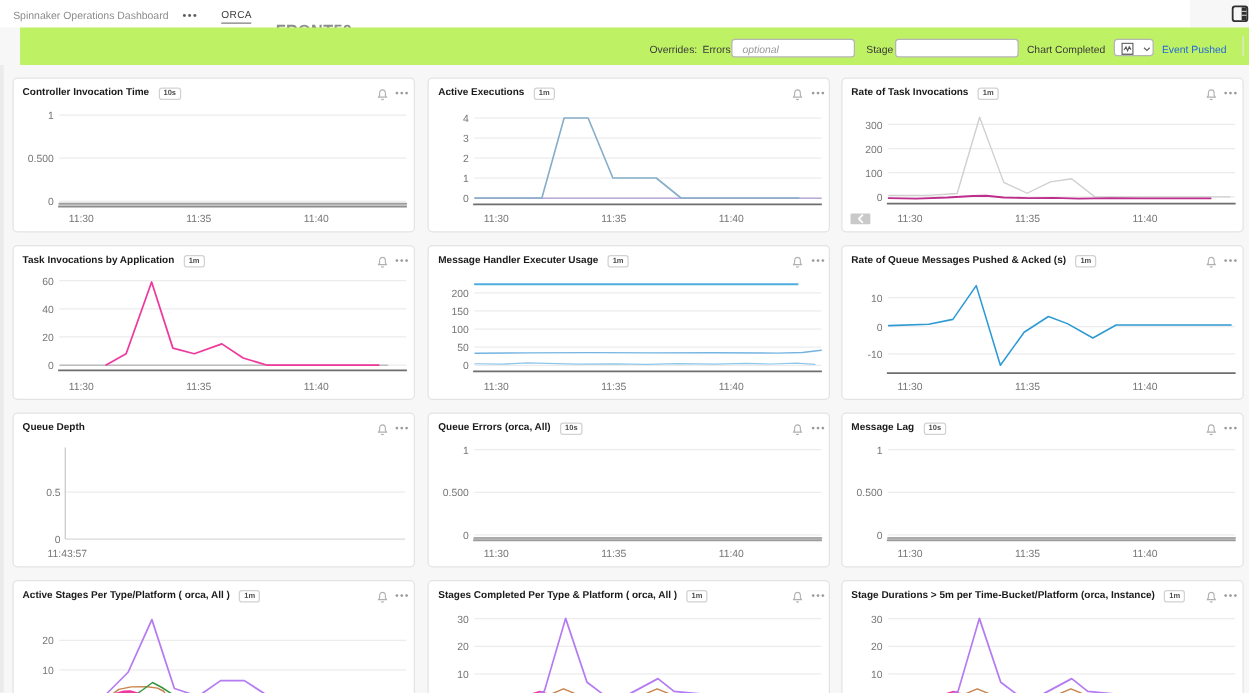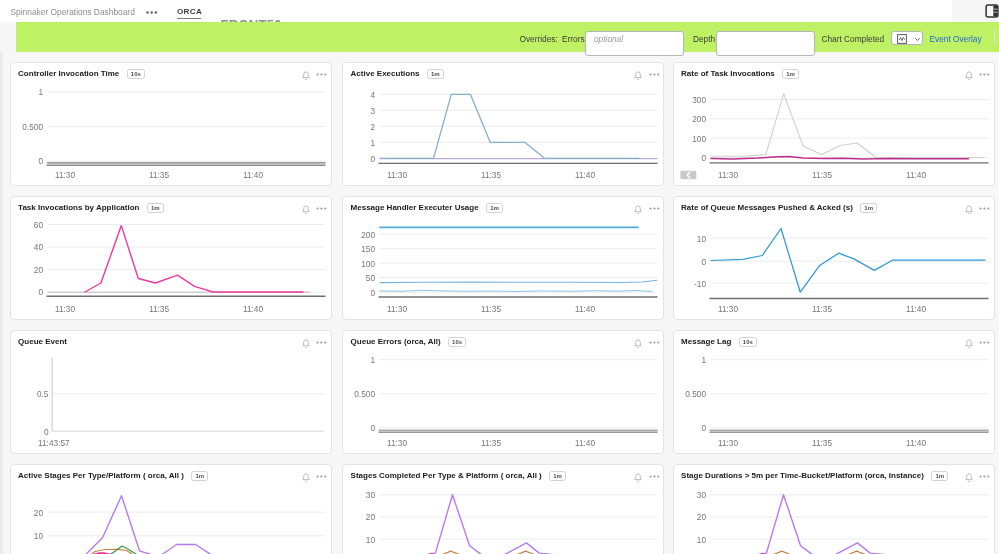--- a/index.html
+++ b/index.html
@@ -1,63 +1,63 @@
 <!DOCTYPE html>
 <html><head><meta charset="utf-8"><style>
 *{margin:0;padding:0;box-sizing:border-box;-webkit-font-smoothing:antialiased}
 html,body{width:999px;height:554px;overflow:hidden;font-family:"Liberation Sans",sans-serif;background:#f7f7f7}
 .hdr{position:absolute;left:0;top:0;width:952px;height:22px;background:#fff;font-size:8.4px}
 .hdr span{white-space:nowrap;line-height:1;position:absolute}
 .tbar{position:absolute;left:16px;top:22px;width:999px;height:30px;background:#bef264;font-size:8.3px}
 .tbar span{white-space:nowrap;line-height:1;position:absolute}
-.inp{position:absolute;top:9px;height:25px;background:#fff;border:1px solid #b5b5b5;border-radius:3px}
+.inp{position:absolute;top:9px;height:15px;background:#fff;border:1px solid #b5b5b5;border-radius:3px}
 .ph{position:absolute;left:8px;top:3px;font-style:italic;color:#9a9a9a;font-size:8.3px;line-height:1}
 .panel{position:absolute;width:322px;height:124.5px;background:#fff;border:1px solid #e3e3e3;border-radius:4px}
 .ptitle{position:absolute;left:7.6px;top:6.5px;font-size:8px;font-weight:bold;color:#1a1a1a;white-space:nowrap;z-index:2;line-height:1.2}
 .badge{display:inline-block;margin-left:7.5px;font-size:6px;font-weight:bold;color:#4d4d4d;border:1px solid #d2d2d2;border-radius:2.5px;padding:1px 3px;position:relative;top:-0.5px;line-height:1}
 .chart{position:absolute;left:-1px;top:-1px}
 svg text{font-family:"Liberation Sans",sans-serif}
 </style></head>
 <body>
 <div class="hdr">
 <span style="position:absolute;left:10.5px;top:7.5px;color:#8c8c8c">Spinnaker Operations Dashboard</span>
 <svg style="position:absolute;left:146px;top:11px" width="14" height="3.2" viewBox="0 0 14 3.2">
       <circle cx="1.5" cy="1.5" r="1.2" fill="#5f5f5f"></circle>
       <circle cx="5.7" cy="1.5" r="1.2" fill="#5f5f5f"></circle>
       <circle cx="9.9" cy="1.5" r="1.2" fill="#5f5f5f"></circle>
     </svg>
-<span style="position:absolute;left:177px;top:7.5px;color:#3d3d3d;font-weight:bold;font-size:8.1px;letter-spacing:.3px">ORCA</span>
+<span style="position:absolute;left:177px;top:7.5px;color:#3d3d3d;font-weight:normal;font-size:8.1px;letter-spacing:.3px">ORCA</span>
 <div style="position:absolute;left:177px;top:17.5px;width:23.5px;height:1.6px;background:#7e7e7e"></div>
 <span style="position:absolute;left:220.5px;top:18px;color:#8c8c8c;font-weight:bold;font-size:13px;letter-spacing:.3px">FRONT50</span>
 <svg style="position:absolute;left:984.5px;top:3.5px" width="14" height="14" viewBox="0 0 14 14">
       <rect x="1.1" y="1.1" width="11.8" height="11.8" rx="2" fill="none" stroke="#303030" stroke-width="1.5"></rect>
       <rect x="8.3" y="1.9" width="3.9" height="10.2" fill="#303030"></rect>
       <line x1="8.3" y1="5.1" x2="12.2" y2="5.1" stroke="#f2f2f2" stroke-width="0.7"></line>
       <line x1="8.3" y1="8.2" x2="12.2" y2="8.2" stroke="#f2f2f2" stroke-width="0.7"></line>
     </svg>
 </div>
 <div class="tbar">
 <span style="position:absolute;left:503.5px;top:13px;color:#3a3a3a">Overrides:</span>
 <span style="position:absolute;left:546px;top:13px;color:#3a3a3a">Errors</span>
 <div class="inp" style="left:569px;width:99px">
       <span class="ph">optional</span>
     </div>
-<span style="position:absolute;left:677px;top:13px;color:#3a3a3a">Depth</span>
+<span style="position:absolute;left:677px;top:13px;color:#3a3a3a">Stage</span>
 <div class="inp" style="left:699.5px;width:99px"></div>
 <span style="position:absolute;left:805.5px;top:13px;color:#3a3a3a">Chart Completed</span>
 <div class="inp" style="left:875px;width:32px;height:14px">
       <svg style="position:absolute;left:4.5px;top:1.6px" width="10" height="10" viewBox="0 0 10 10">
         <rect x="0.6" y="0.6" width="8.8" height="8.8" fill="none" stroke="#5a5a5a" stroke-width="1"></rect>
         <polyline points="2.2,6 3.8,3.6 5.1,6.6 6.4,3.4 7.8,5.7" fill="none" stroke="#5a5a5a" stroke-width="0.9"></polyline>
       </svg>
       <svg style="position:absolute;left:21.5px;top:5px" width="7" height="5" viewBox="0 0 7 5">
         <polyline points="1.2,1.2 3.5,3.4 5.8,1.2" fill="none" stroke="#666" stroke-width="1"></polyline>
       </svg>
     </div>
-<span style="position:absolute;left:913.5px;top:13px;color:#2667d9">Event Overlay</span>
+<span style="position:absolute;left:913.5px;top:13px;color:#2667d9">Event Pushed</span>
 <div style="position:absolute;left:977.5px;top:7px;width:1px;height:16px;background:#e3e3e3"></div>
 <svg style="position:absolute;left:985.5px;top:13.5px" width="14" height="3.2" viewBox="0 0 14 3.2">
       <circle cx="1.5" cy="1.5" r="1.2" fill="#4a4a4a"></circle>
       <circle cx="5.7" cy="1.5" r="1.2" fill="#4a4a4a"></circle>
       <circle cx="9.9" cy="1.5" r="1.2" fill="#4a4a4a"></circle>
     </svg>
 </div>
 <div style="position:absolute;left:0;top:52px;width:3px;height:502px;background:#ebebeb"></div>
 <div class="panel" style="left:9.5px;top:61.5px">
     <div class="ptitle">Controller Invocation Time<span class="badge">10s</span></div>
@@ -222,21 +222,21 @@
       <line x1="37.5" y1="87.1" x2="315.0" y2="87.1" stroke="#ececec" stroke-width="1"></line>
       <text x="33.0" y="90.5" text-anchor="end" font-size="8.3" fill="#767676">-10</text>
       <text x="55.0" y="115.8" text-anchor="middle" font-size="8.3" fill="#767676">11:30</text>
       <text x="149.0" y="115.8" text-anchor="middle" font-size="8.3" fill="#767676">11:35</text>
       <text x="243.0" y="115.8" text-anchor="middle" font-size="8.3" fill="#767676">11:40</text>
       <line x1="36.5" y1="102.5" x2="315.5" y2="102.5" stroke="#6e6e6e" stroke-width="1.4"></line>
       <polyline points="38.0,64.5 70.0,63.4 89.3,59.5 108.0,32.5 127.3,96.2 146.3,69.8 165.7,57.2 180.9,62.9 201.3,74.4 219.9,64.0 311.9,64.0" fill="none" stroke="#2e9ad4" stroke-width="1.25" stroke-linejoin="round" stroke-linecap="round"></polyline>
     </svg>
   </div>
 <div class="panel" style="left:9.5px;top:329.5px">
-    <div class="ptitle">Queue Event</div>
+    <div class="ptitle">Queue Depth</div>
     <svg style="position:absolute;left:291.2px;top:8.0px" width="8" height="10" viewBox="0 0 8 10">
       <path d="M4 0.9 C5.5 0.9 6.3 2.1 6.3 3.6 L6.3 5.3 L7.2 6.7 L0.8 6.7 L1.7 5.3 L1.7 3.6 C1.7 2.1 2.5 0.9 4 0.9 Z" fill="none" stroke="#b0b0b0" stroke-width="0.9"></path>
       <path d="M3.1 8.1 a0.95 0.95 0 0 0 1.8 0" fill="none" stroke="#b0b0b0" stroke-width="0.9"></path>
     </svg>
     <svg style="position:absolute;left:305.5px;top:10.8px" width="14" height="3.2" viewBox="0 0 14 3.2">
       <circle cx="1.5" cy="1.5" r="1.1" fill="#9b9b9b"></circle>
       <circle cx="5.4" cy="1.5" r="1.1" fill="#9b9b9b"></circle>
       <circle cx="9.3" cy="1.5" r="1.1" fill="#9b9b9b"></circle>
     </svg>
     <svg class="chart" width="322" height="124" viewBox="0 0 322 124">

